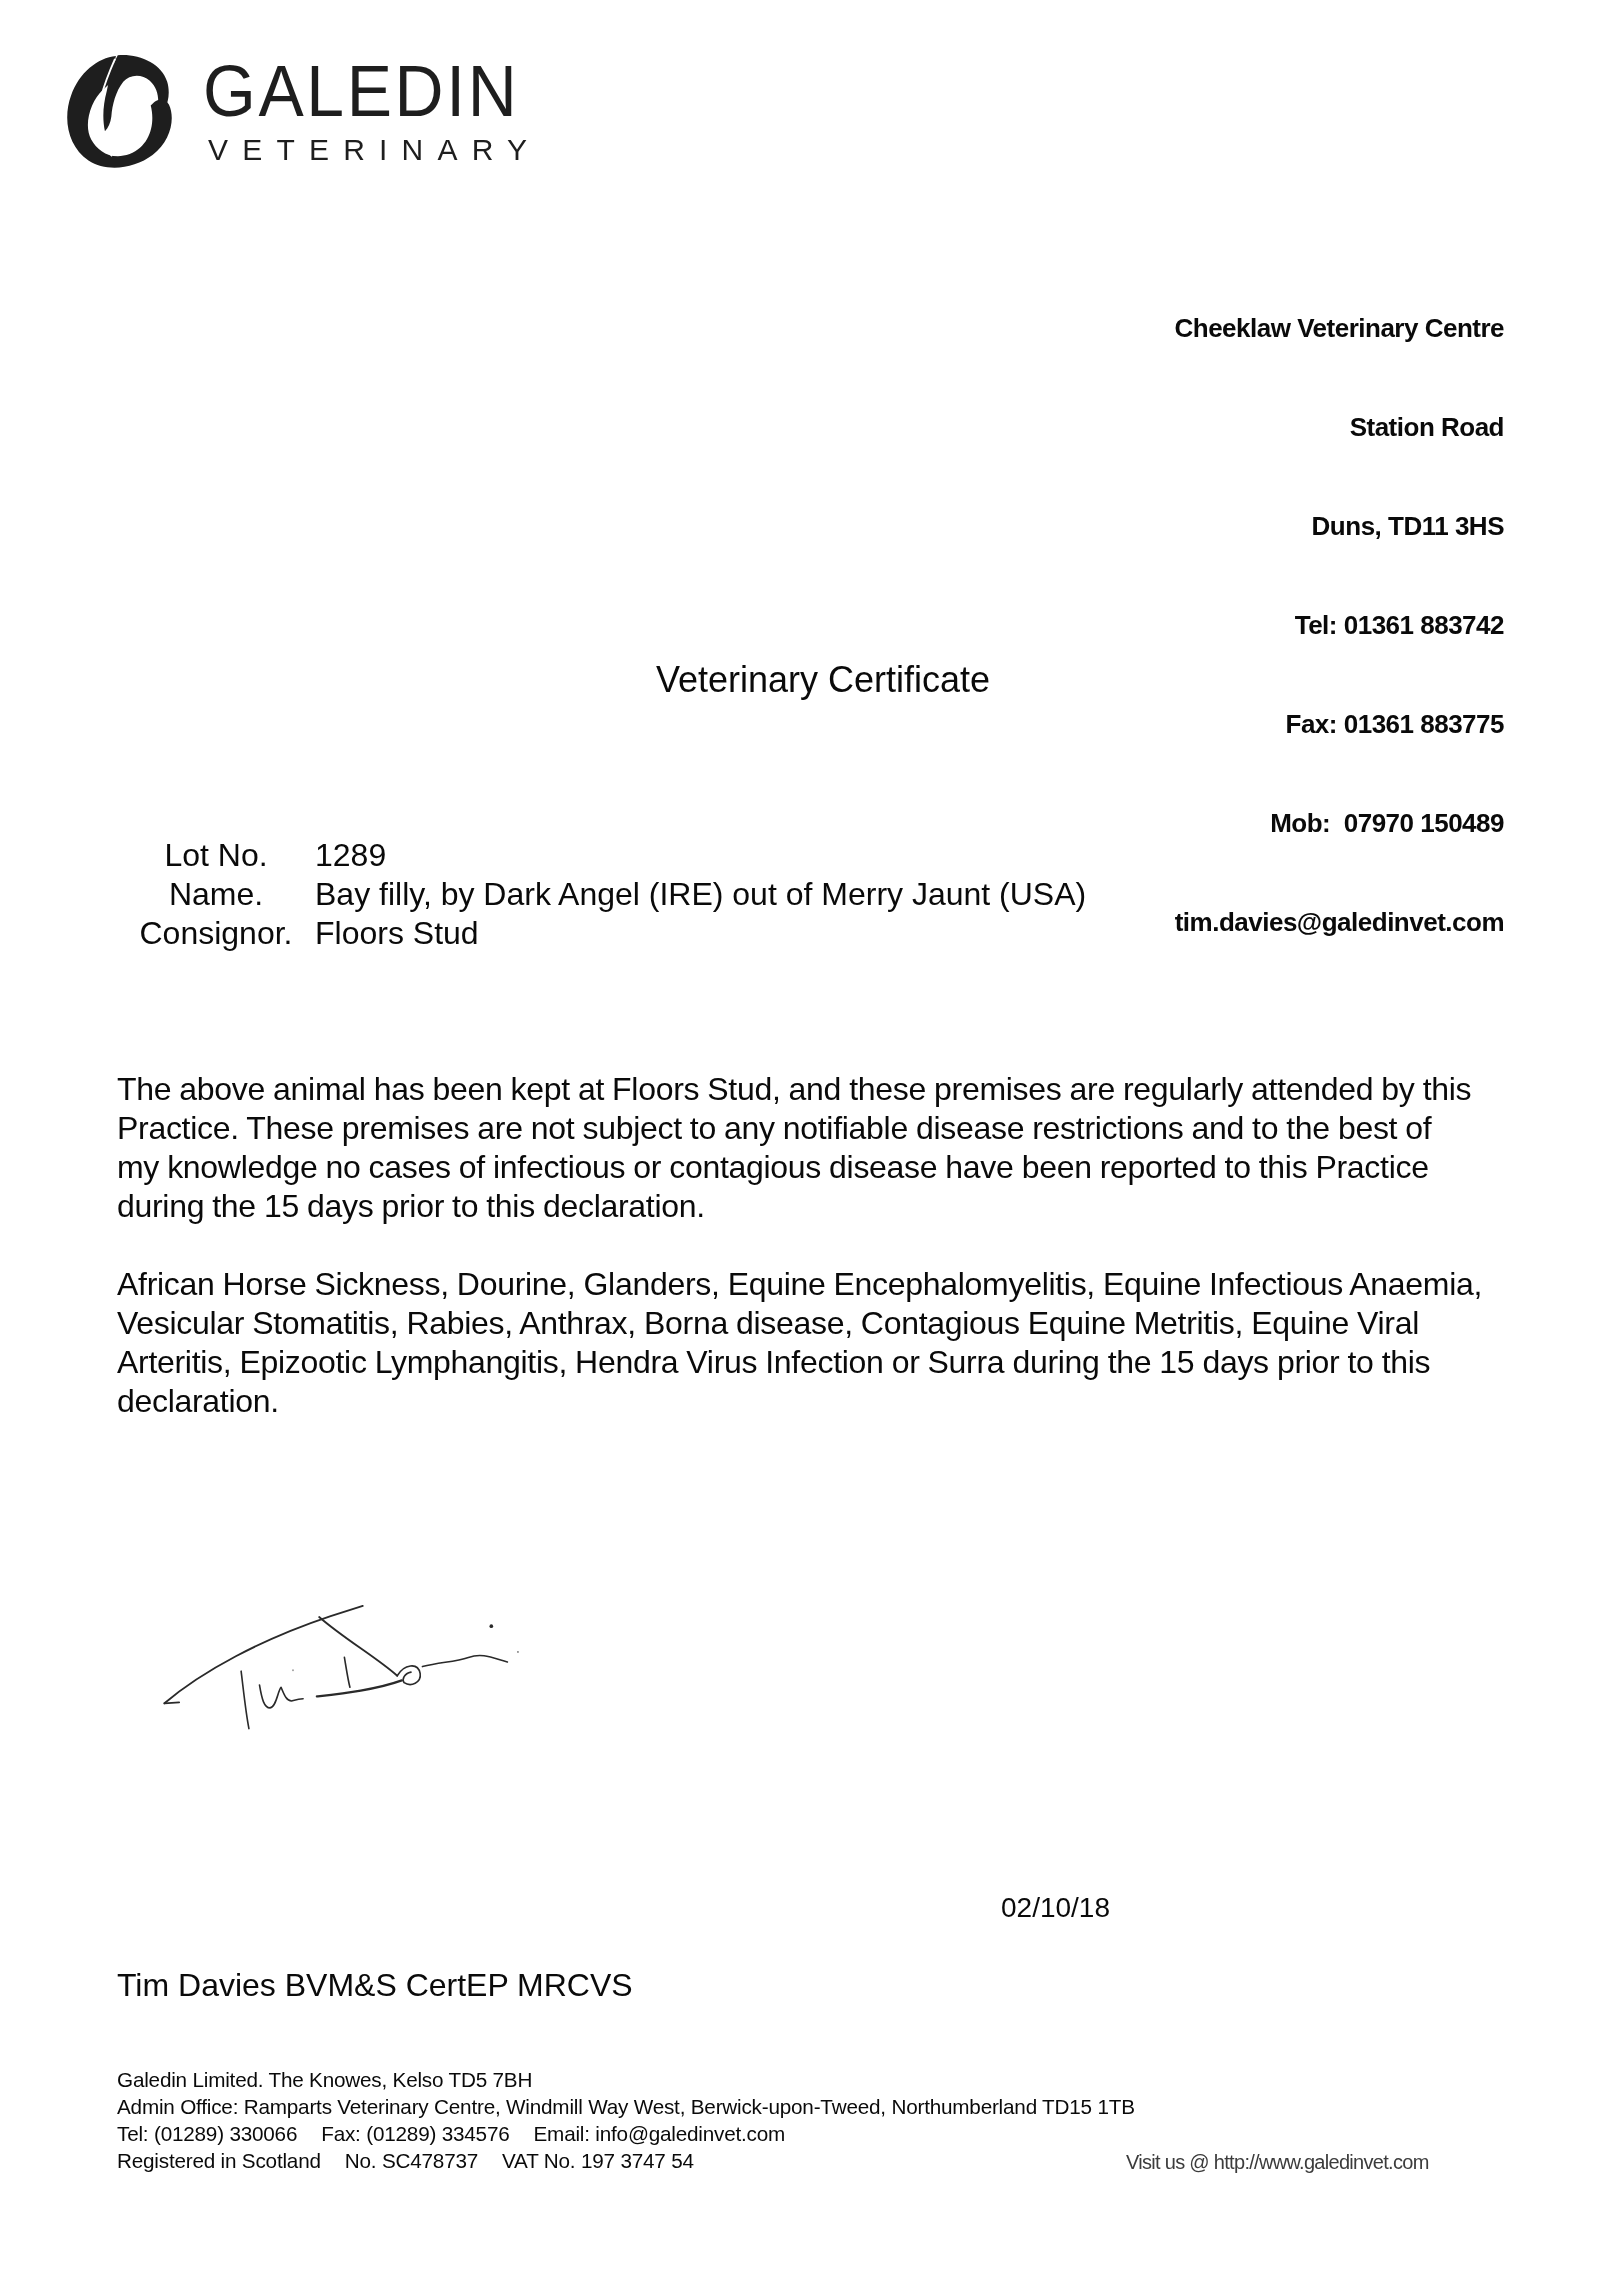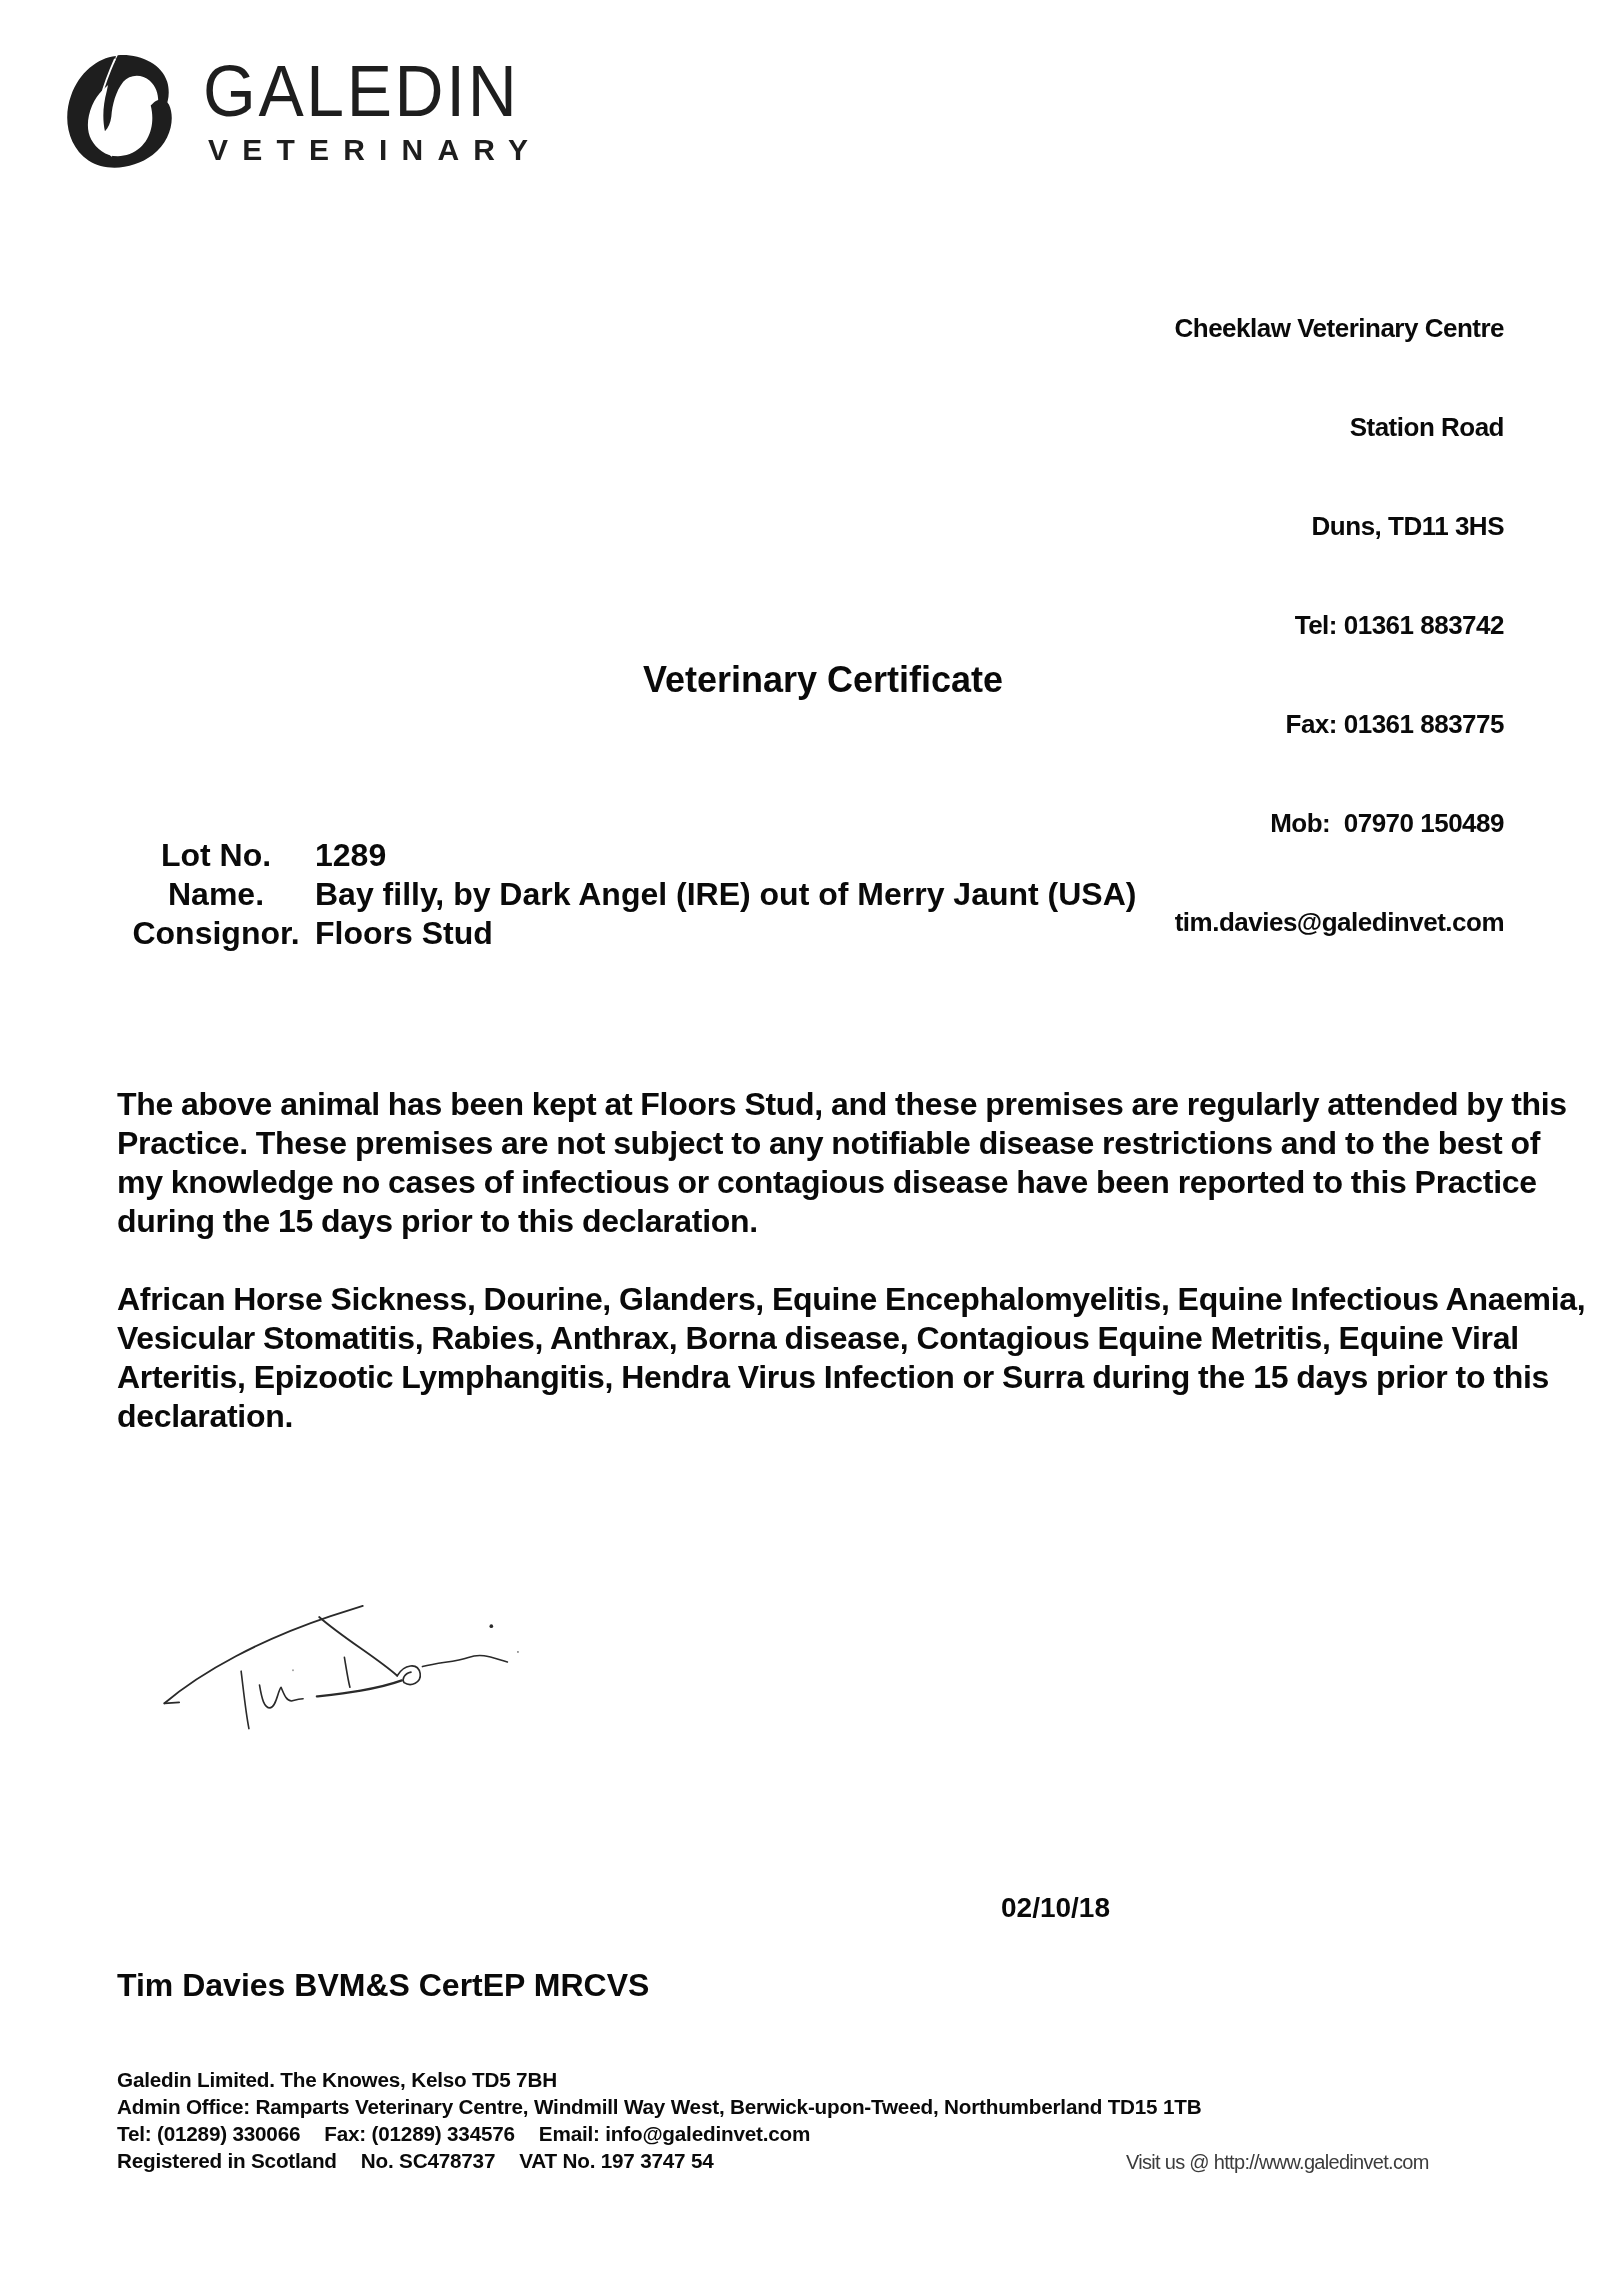--- a/index.html
+++ b/index.html
@@ -8,21 +8,21 @@
     background: #ffffff;
   }
   body {
     width: 1622px;
     height: 2295px;
     position: relative;
     overflow: hidden;
     font-family: "Liberation Sans", "DejaVu Sans", sans-serif;
     color: #0a0a0a;
   }
-  .abs { position: absolute; font-weight: bold; }
+  .abs { position: absolute; }
 
   
   .logo-mark {
     left: 61px;
     top: 54px;
     width: 119px;
     height: 115px;
   }
   .logo-word {
     left: 203px;
@@ -84,21 +84,21 @@
   
   .body-text {
     left: 117px;
     top: 1070px;
     width: 1405px;
     font-size: 32px;
     line-height: 39px;
     letter-spacing: -0.3px;
     word-spacing: -0.5px;
   }
-  .body-text p { margin: 15px 0 39px 0; }
+  .body-text p { margin: 0 0 39px 0; }
   .body-text .line { display: block; white-space: nowrap; }
 
   
   .signature {
     left: 147px;
     top: 1593px;
     width: 404px;
     height: 138px;
   }
 

